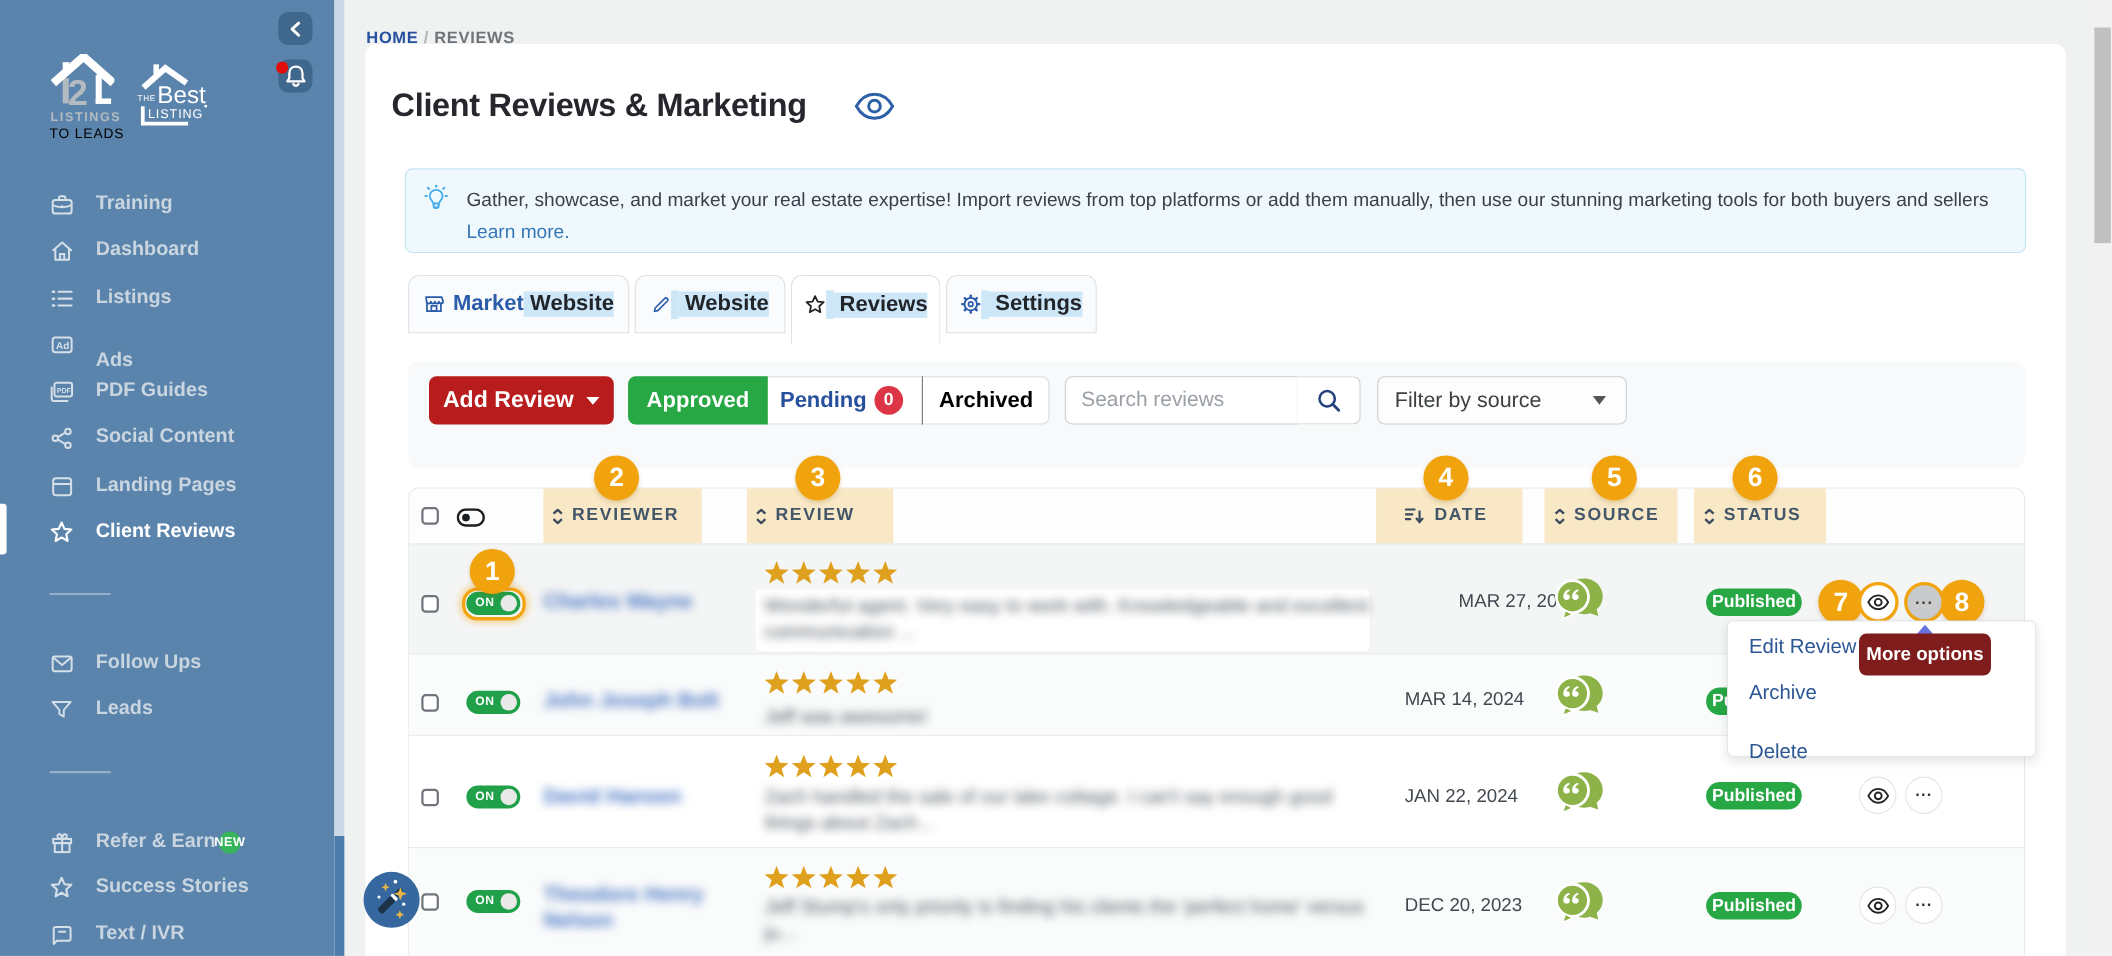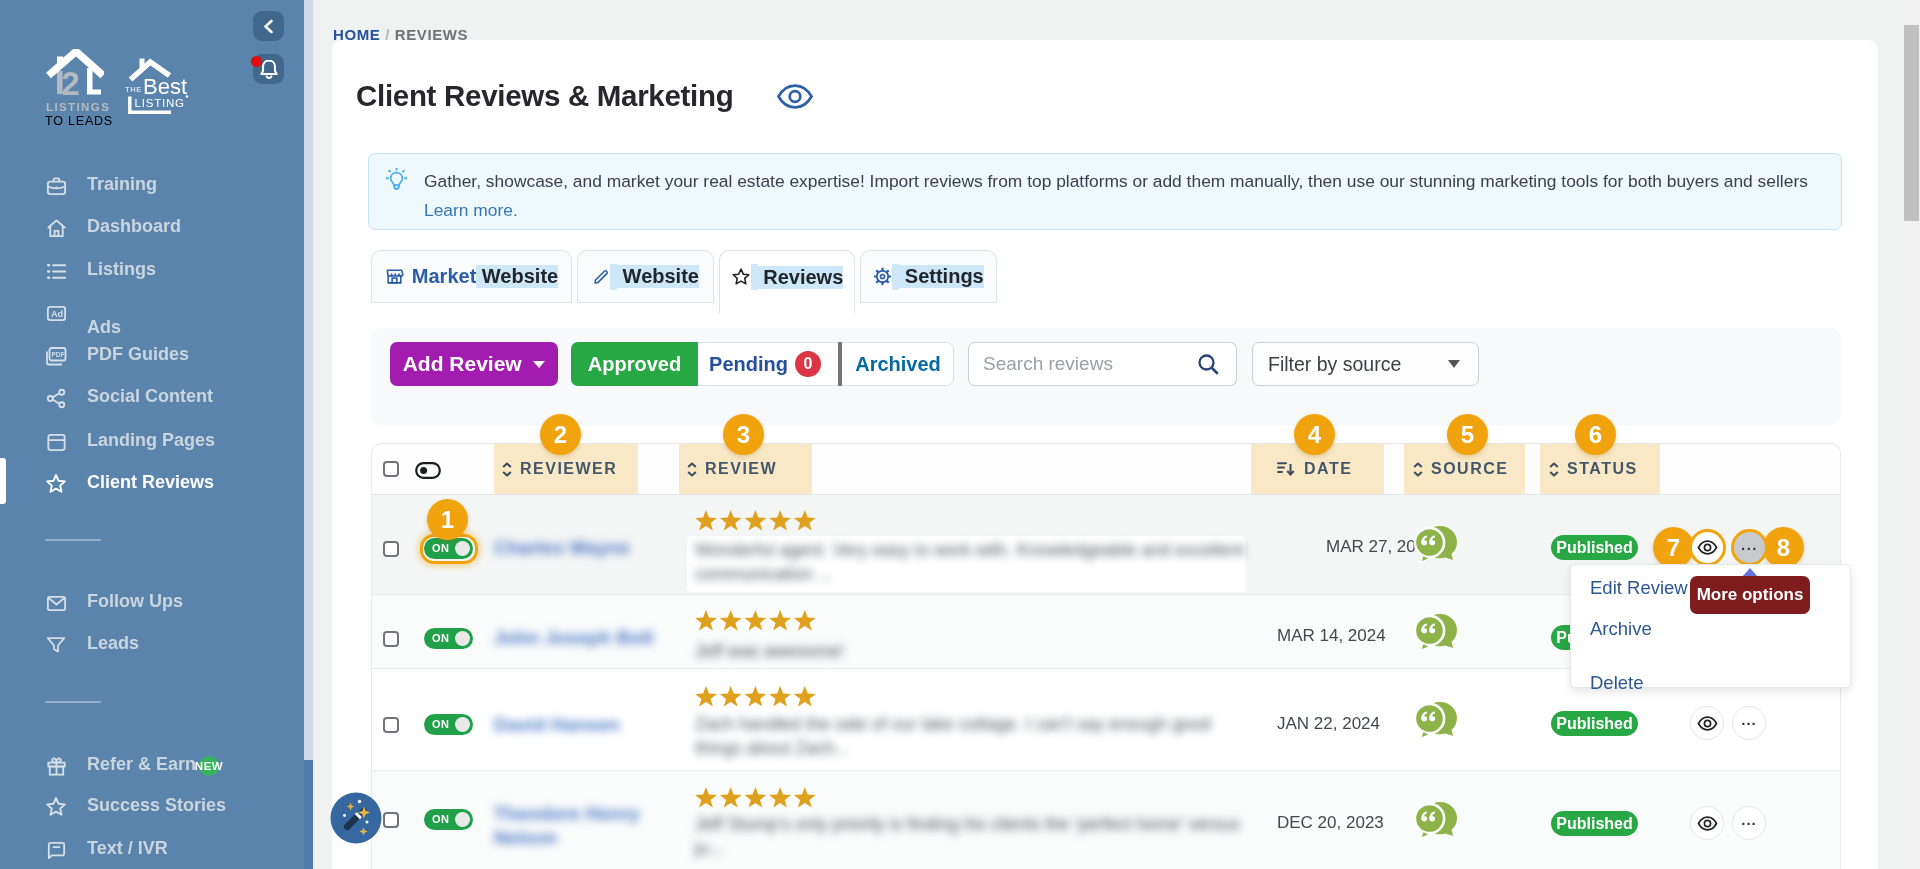--- a/index.html
+++ b/index.html
@@ -25,25 +25,25 @@
 #banner { left:368px; top:153px; width:1474px; height:77px; background:#eef8fd; border:1px solid #c3e3f1; border-radius:7px; }
 #bannertext { left:424px; top:167px; font-size:17.4px; color:#3a414b; line-height:29px; }
 #bannertext a { color:#3577b5; text-decoration:none; }
 
 .tab { top:250px; height:53px; background:#fafbfc; border:1px solid #dfe2e5; border-radius:10px 10px 0 0; display:flex; align-items:center; justify-content:center; font-size:20px; font-weight:bold; color:#212529; }
 .tab.active { background:#ffffff; height:63px; border-bottom:none; z-index:3; padding-bottom:10px; }
 .hl { background:#cde7f8; }
 .tabsp { display:inline-block; width:7px; height:26px; }
 
 #toolbar { left:371px; top:328px; width:1470px; height:97px; background:#f8f9fa; border-radius:9px; }
-#addreview { left:390px; top:342px; width:168px; height:44px; background:#a21caf; border-radius:7px; color:#fff; font-size:21px; font-weight:bold; display:flex; align-items:center; justify-content:center; }
+#addreview { left:390px; top:342px; width:168px; height:44px; background:#b91c1c; border-radius:7px; color:#fff; font-size:21px; font-weight:bold; display:flex; align-items:center; justify-content:center; }
 #btngroup { left:571px; top:342px; width:383px; height:44px; background:#fff; border:1px solid #d9dde1; border-radius:7px; }
 #btn-approved { left:571px; top:342px; width:127px; height:44px; background:#28a745; border-radius:7px 0 0 7px; color:#fff; font-size:20px; font-weight:bold; display:flex; align-items:center; justify-content:center; }
 #btn-pending { left:698px; top:342px; width:140px; height:44px; color:#27509c; font-size:20px; font-weight:bold; display:flex; align-items:center; justify-content:center; gap:7px; padding-right:6px; }
-#btn-archived { left:838px; top:342px; width:116px; height:44px; border-left:4px solid #737373; color:#0369a1; font-size:20px; font-weight:bold; display:flex; align-items:center; justify-content:center; }
+#btn-archived { left:838px; top:342px; width:116px; height:44px; border-left:1px solid #737373; color:#000000; font-size:20px; font-weight:bold; display:flex; align-items:center; justify-content:center; }
 #pbadge { width:26px; height:26px; background:#dc3545; border-radius:13px; color:#fff; font-size:16px; font-weight:bold; display:flex; align-items:center; justify-content:center; }
 #search { left:968px; top:342px; width:212px; height:44px; background:#fff; border:1px solid #c9ced3; border-radius:7px 0 0 7px; display:flex; align-items:center; padding-left:14px; font-size:19px; color:#9aa0a6; }
 #searchbtn { left:1179px; top:342px; width:58px; height:44px; background:#fff; border:1px solid #c9ced3; border-left:none; border-radius:0 7px 7px 0; display:flex; align-items:center; justify-content:center; }
 #filter { left:1252px; top:342px; width:227px; height:44px; background:#fdfdfd; border:1px solid #c9ced3; border-radius:7px; display:flex; align-items:center; padding-left:15px; font-size:19.5px; color:#3c4043; }
 
 #tablebox { left:371px; top:443px; width:1470px; height:426px; background:#fdfdfe; border:1px solid #e7e9ea; border-bottom:none; border-radius:10px 10px 0 0; }
 .hcell { top:444px; height:50px; background:#f8e8c5; }
 .hlabel { display:flex; align-items:center; gap:8px; font-size:16px; font-weight:bold; color:#44566a; letter-spacing:1.5px; height:50px; }
 .row { left:372px; width:1468px; }
 .sep { left:372px; width:1468px; height:1px; background:#e8eaec; }

